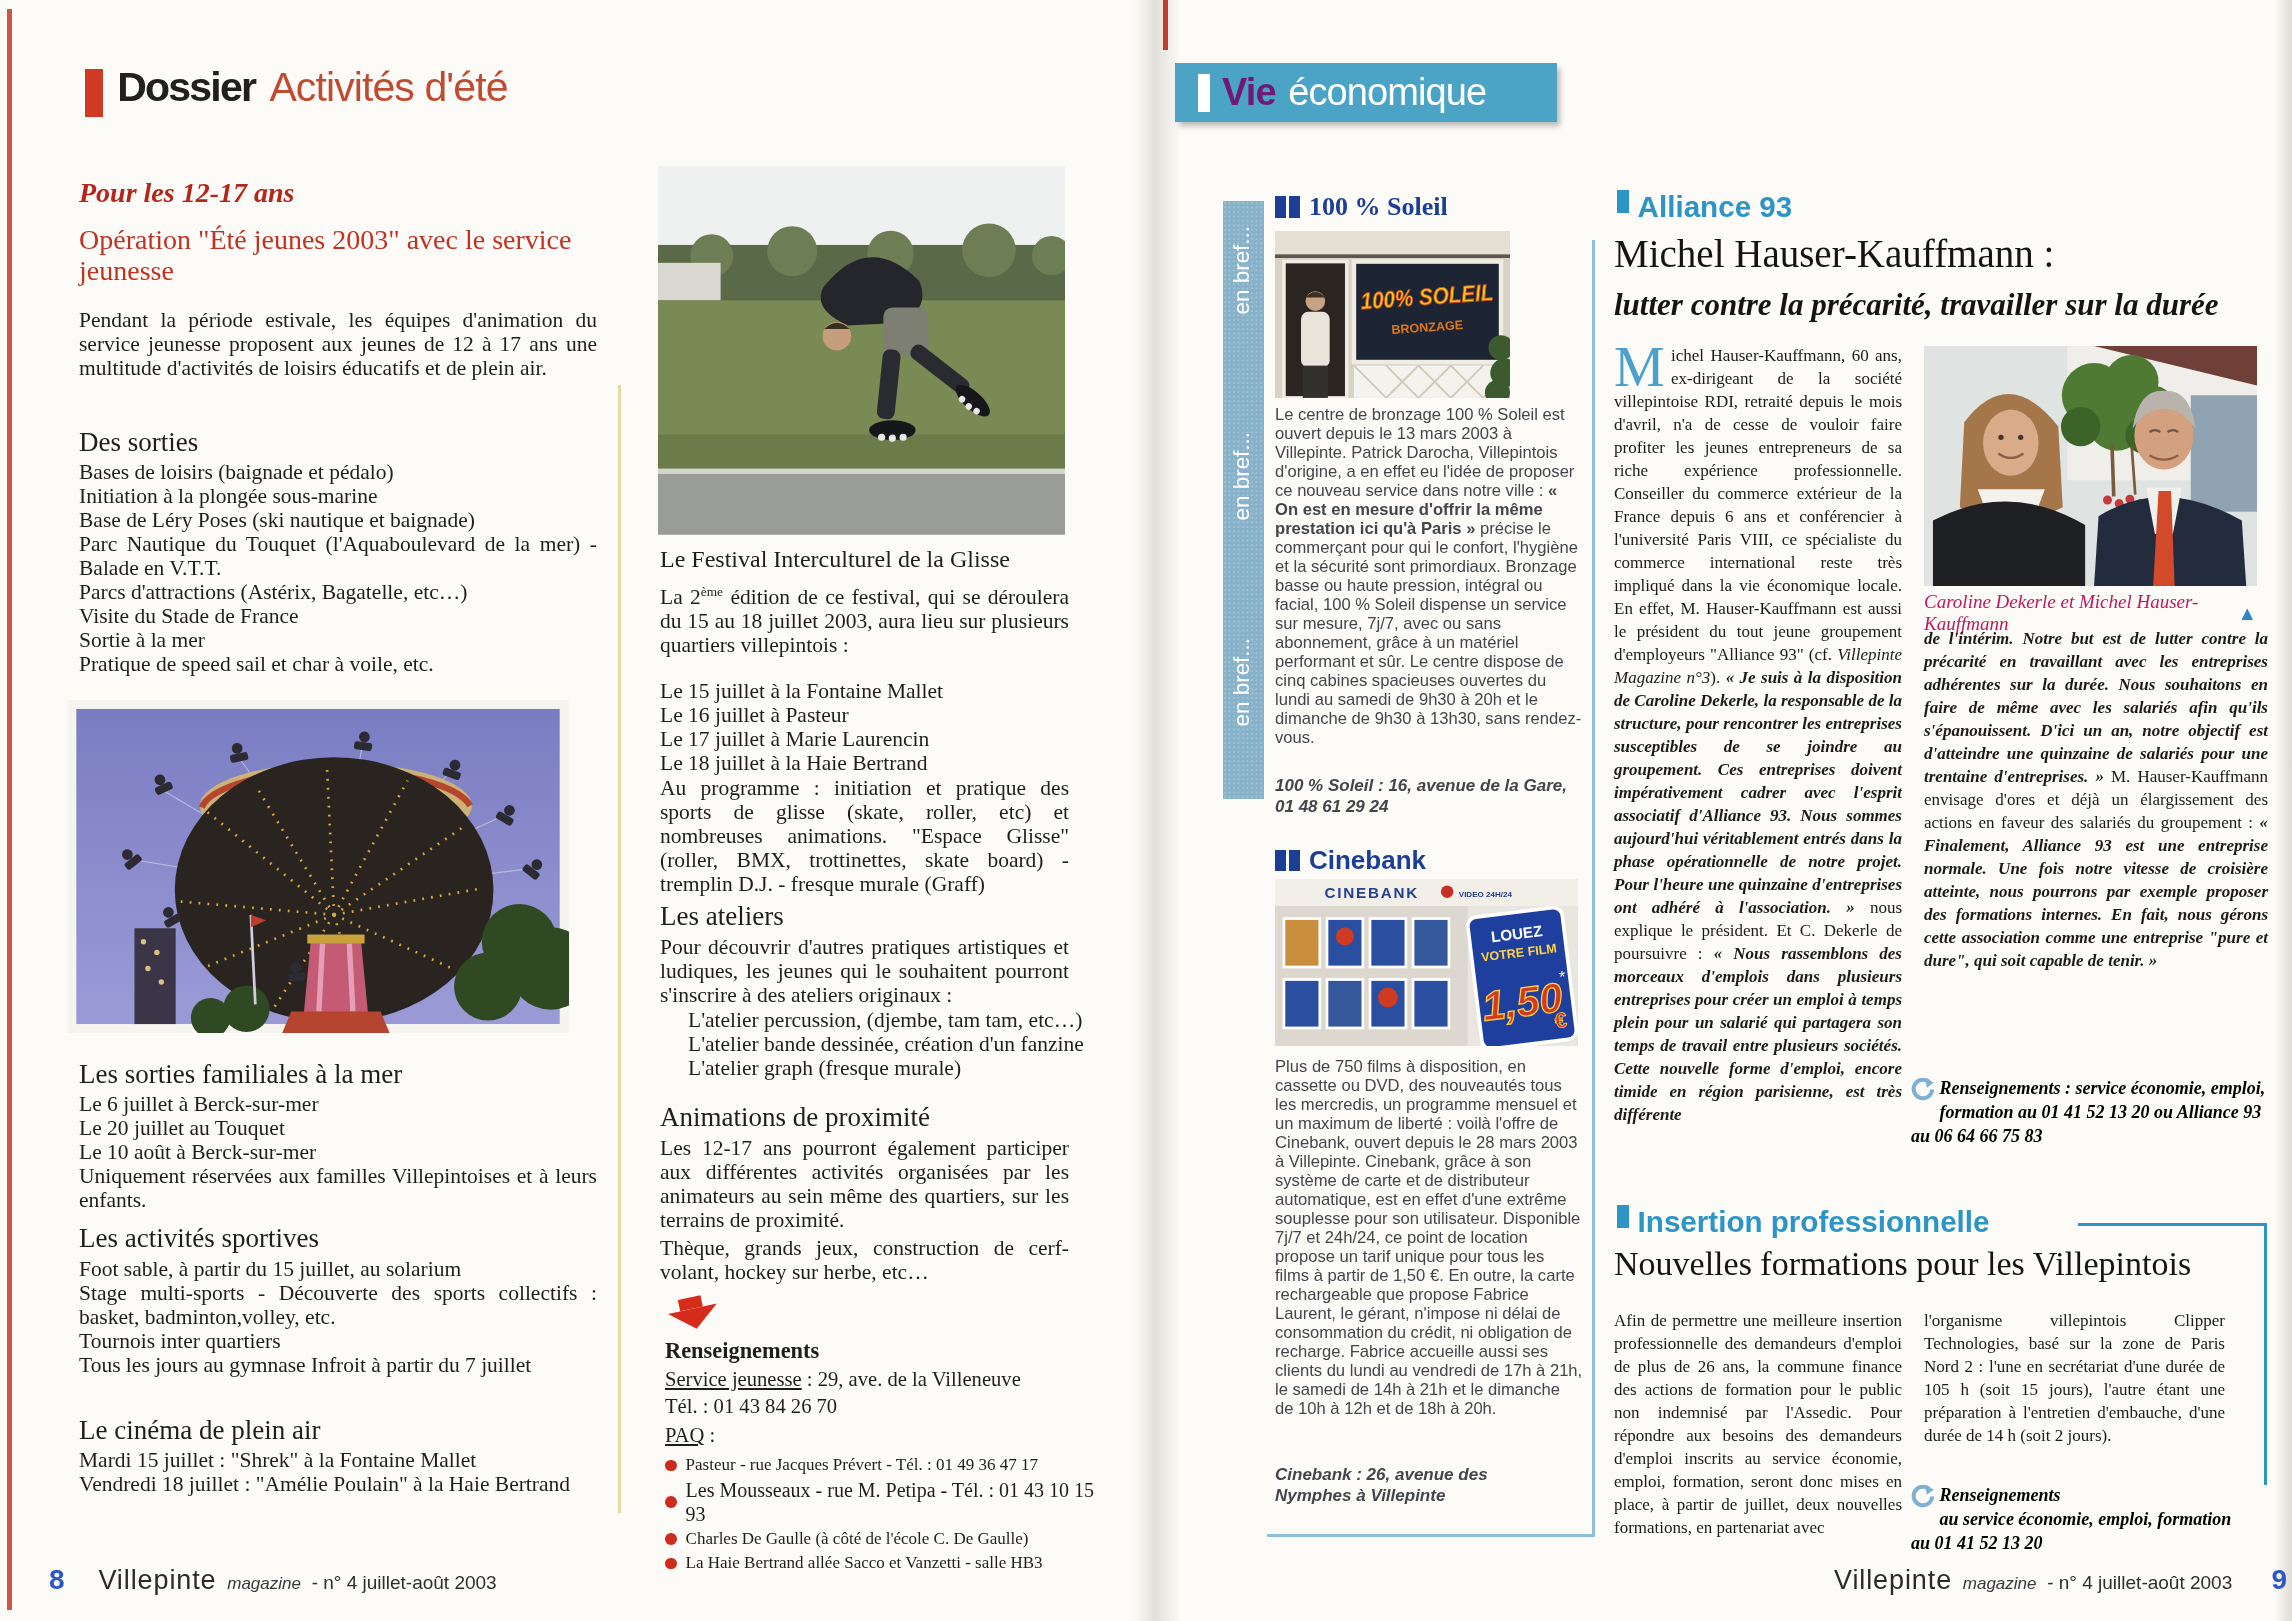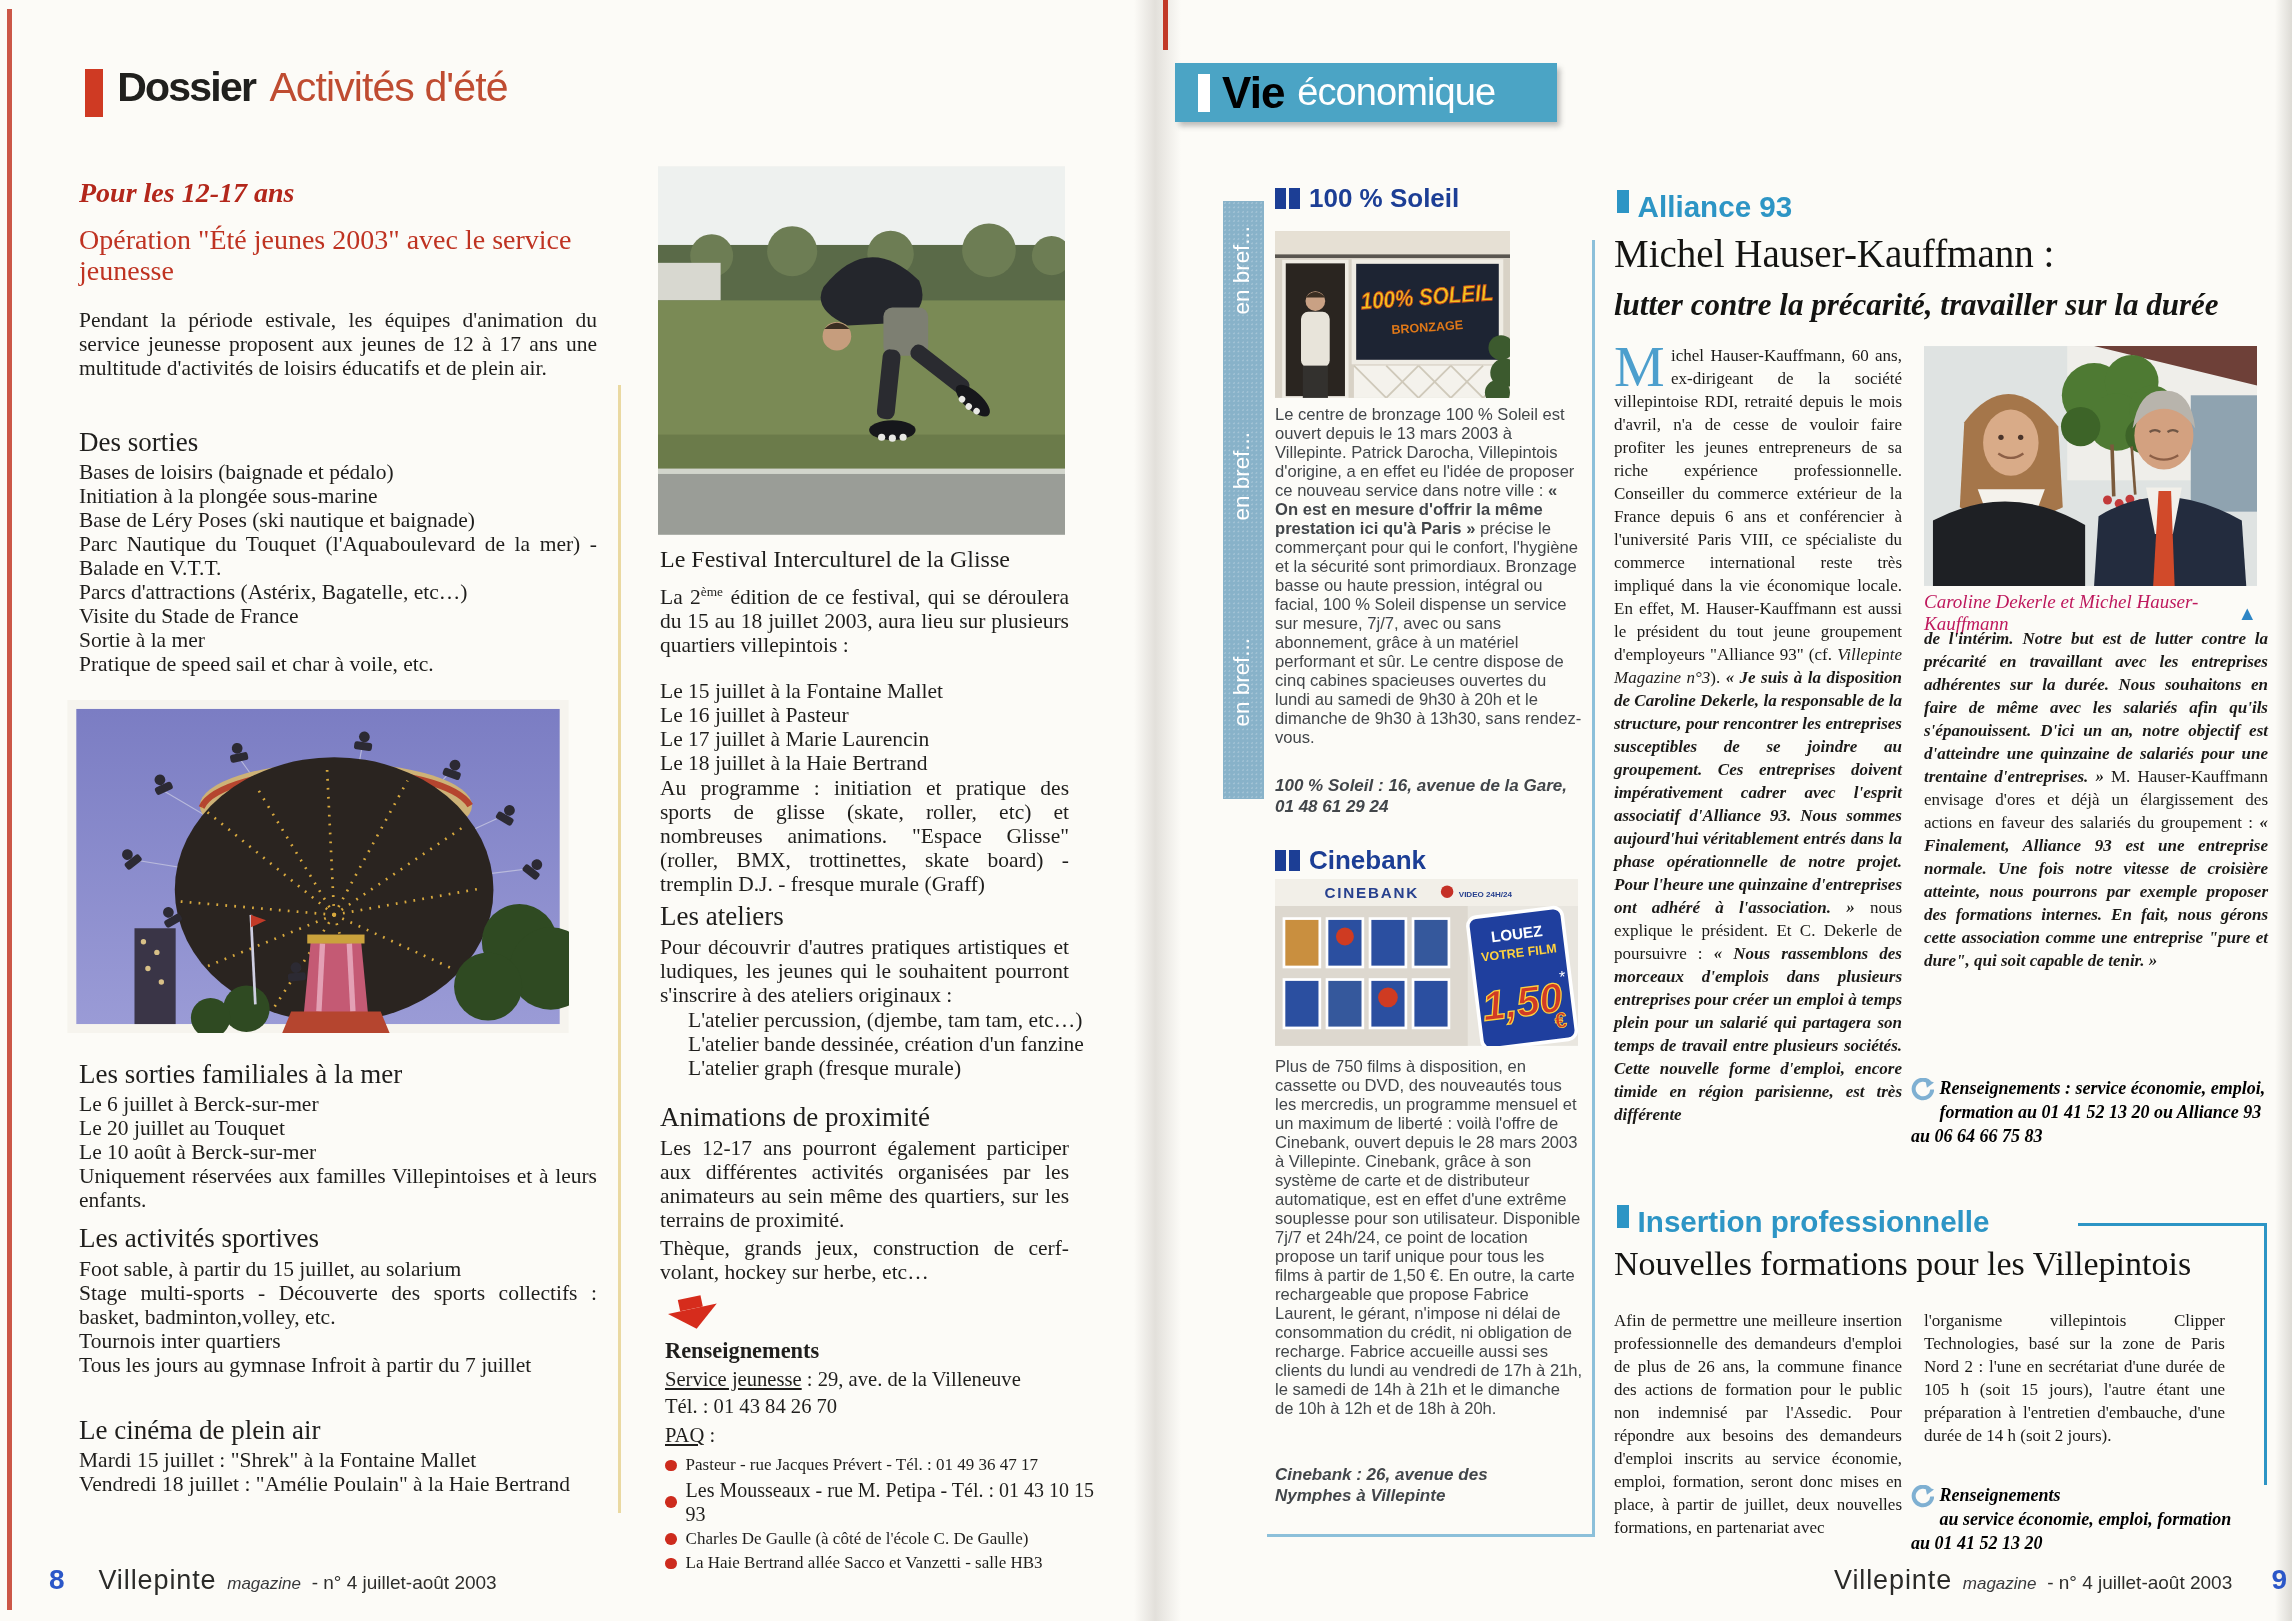--- a/index.html
+++ b/index.html
@@ -307,31 +307,31 @@
       <span class="serif" style="font-size:17px;color:#1f1e1c;">Charles De Gaulle (à côté de l'école C. De Gaulle)</span>
     </div>
   <div class="bullet-row">
       <span class="bdot"></span>
       <span class="serif" style="font-size:17px;color:#1f1e1c;">La Haie Bertrand allée Sacco et Vanzetti - salle HB3</span>
     </div>
 </div>
 
 <div class="abs" style="left:1175px;top:63px;width:382px;height:59px;background:#4ba4c5;box-shadow:3.6px 4.5px 5.4px rgba(90,90,90,.4);display:flex;align-items:center;gap:12.5px;padding-left:23px;box-sizing:border-box;">
   <span style="width:11.6px;height:38px;background:#ffffff;display:inline-block;"></span>
-  <span class="sans" style="font-size:44px;font-weight:700;color:#000000;letter-spacing:-0.9px;">Vie</span>
+  <span class="sans" style="font-size:38px;font-weight:700;color:#701a75;letter-spacing:-0.9px;">Vie</span>
   <span class="sans" style="font-size:38px;color:#ffffff;letter-spacing:-0.9px;">économique</span>
 </div>
 
 <div class="enbref">
   <span style="top:25px;">en bref...</span>
   <span style="top:231px;">en bref...</span>
   <span style="top:437px;">en bref...</span>
 </div>
 
-<div class="abs sbh" style="left:1275px;top:183px;">
+<div class="abs sbh" style="left:1275px;top:192px;font-family:Liberation Serif, serif;">
   <span class="sqsm"></span>
   <span class="sqsm" style="margin-right:9px;"></span>
   <span>100 % Soleil</span>
 </div>
 
 <svg class="abs" style="left:1275px;top:231px;" width="235" height="167" viewBox="0 0 262 186">
   <rect width="262" height="186" fill="#d8d2c6"></rect>
   <rect x="0" y="0" width="262" height="26" fill="#e6e0d4"></rect>
   <rect x="0" y="26" width="262" height="4" fill="#5a5650"></rect>
   <rect x="10" y="34" width="70" height="152" fill="#2a2520"></rect>

